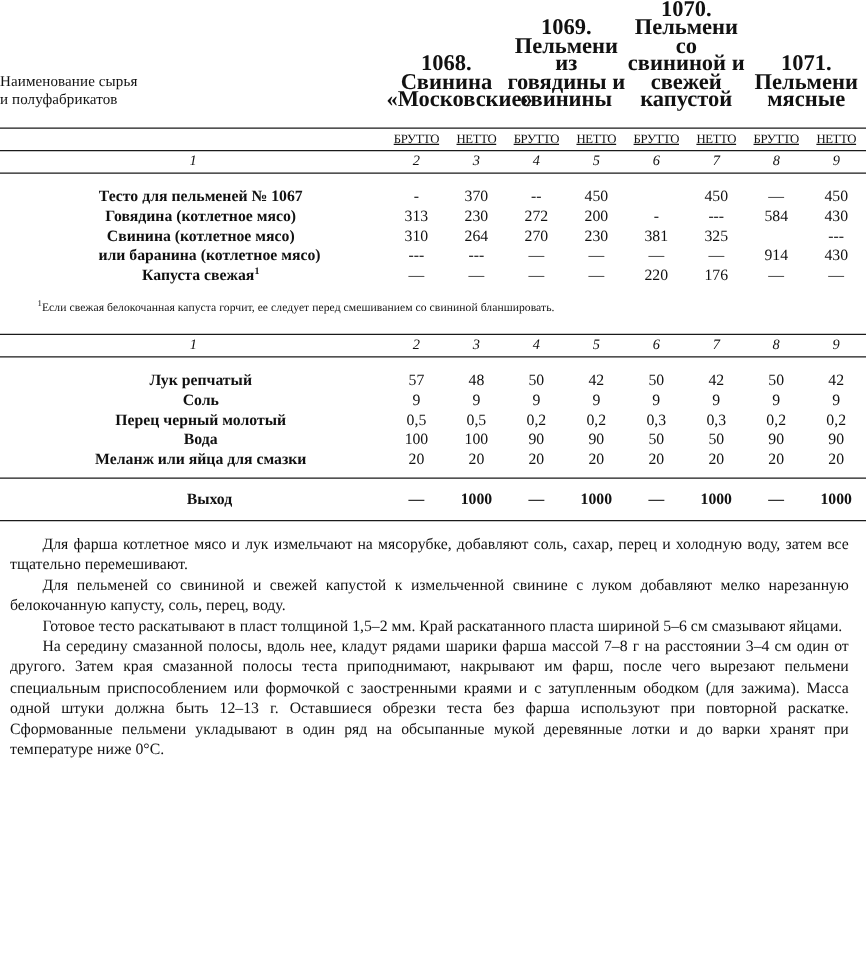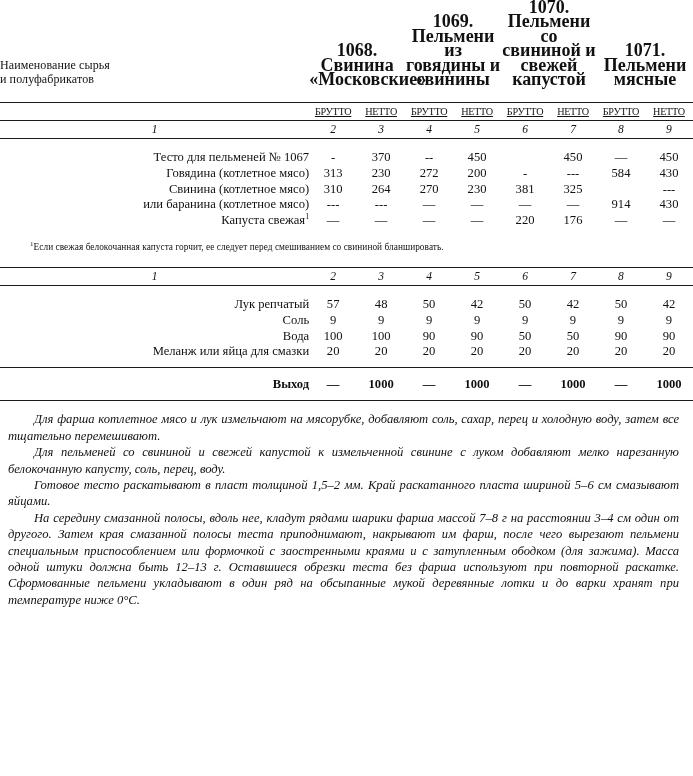--- a/index.html
+++ b/index.html
@@ -92,22 +92,23 @@
   }
 
   .data-row td {
     font-size: 12.6px;
     line-height: 15.6px;
     text-align: center;
     padding: 0;
     white-space: nowrap;
   }
   .data-row td.name-col {
-    text-align: right;
+    text-align: center;
     padding-left: 12px;
+    font-weight: bold;
   }
   .indent { padding-left: 26px !important; }
   .bold { font-weight: bold; }
 
   .spacer-sm { height: 9px; }
   .spacer-xs { height: 5px; }
 
   sup {
     font-size: 8px;
     vertical-align: super;
@@ -123,21 +124,20 @@
   }
   .footnote sup { font-size: 7px; }
 
   
   .body-text {
     padding: 10px 14px 0 8px;
     font-size: 12.6px;
     line-height: 16.4px;
     text-align: justify;
     text-justify: inter-word;
-    font-style: italic;
   }
   .body-text p {
     margin: 0 0 0 0;
     text-indent: 26px;
   }
 
   
   .section-gap-1 { height: 14px; }
   .rule-wrap { padding: 0; }
 </style>
@@ -352,20 +352,31 @@
             <td>9</td>
             <td>9</td>
             <td>9</td>
             <td>9</td>
             <td>9</td>
             <td>9</td>
             <td>9</td>
             <td>9</td>
           </tr>
           <tr class="data-row">
+            <td class="name-col">Перец черный молотый</td>
+            <td>0,5</td>
+            <td>0,5</td>
+            <td>0,2</td>
+            <td>0,2</td>
+            <td>0,3</td>
+            <td>0,3</td>
+            <td>0,2</td>
+            <td>0,2</td>
+          </tr>
+          <tr class="data-row">
             <td class="name-col">Вода</td>
             <td>100</td>
             <td>100</td>
             <td>90</td>
             <td>90</td>
             <td>50</td>
             <td>50</td>
             <td>90</td>
             <td>90</td>
           </tr>

